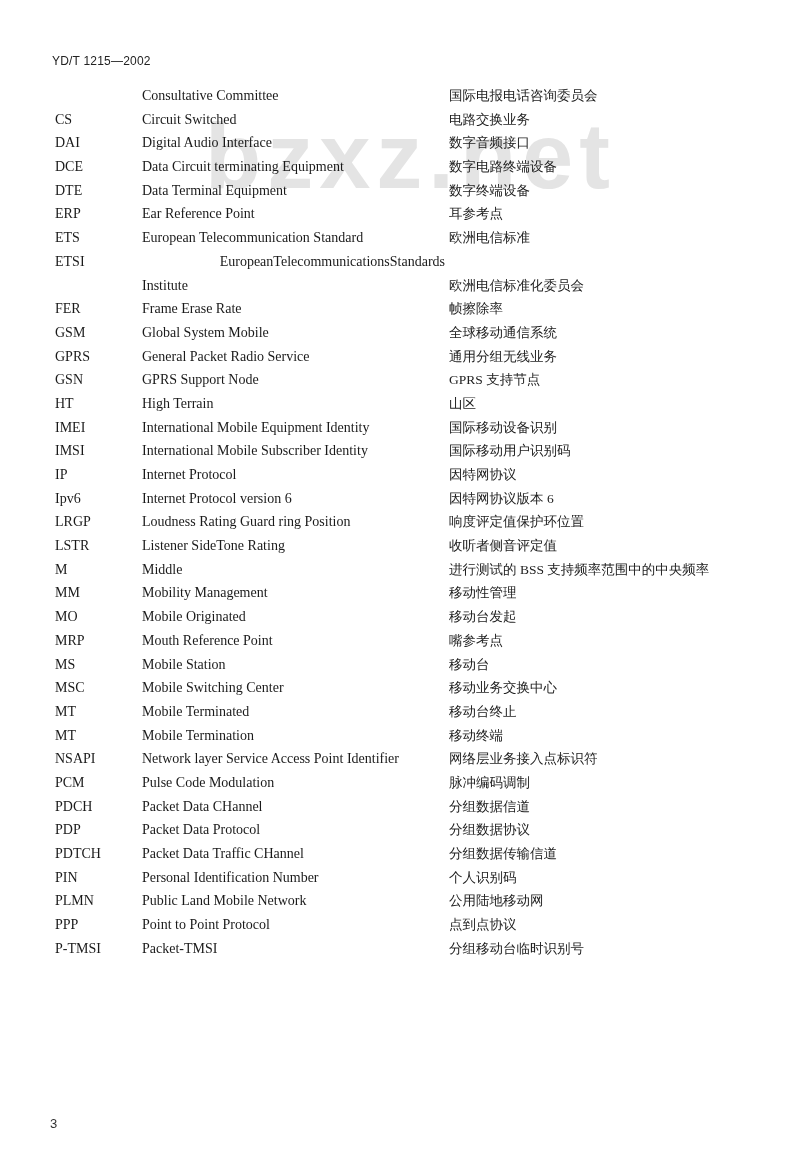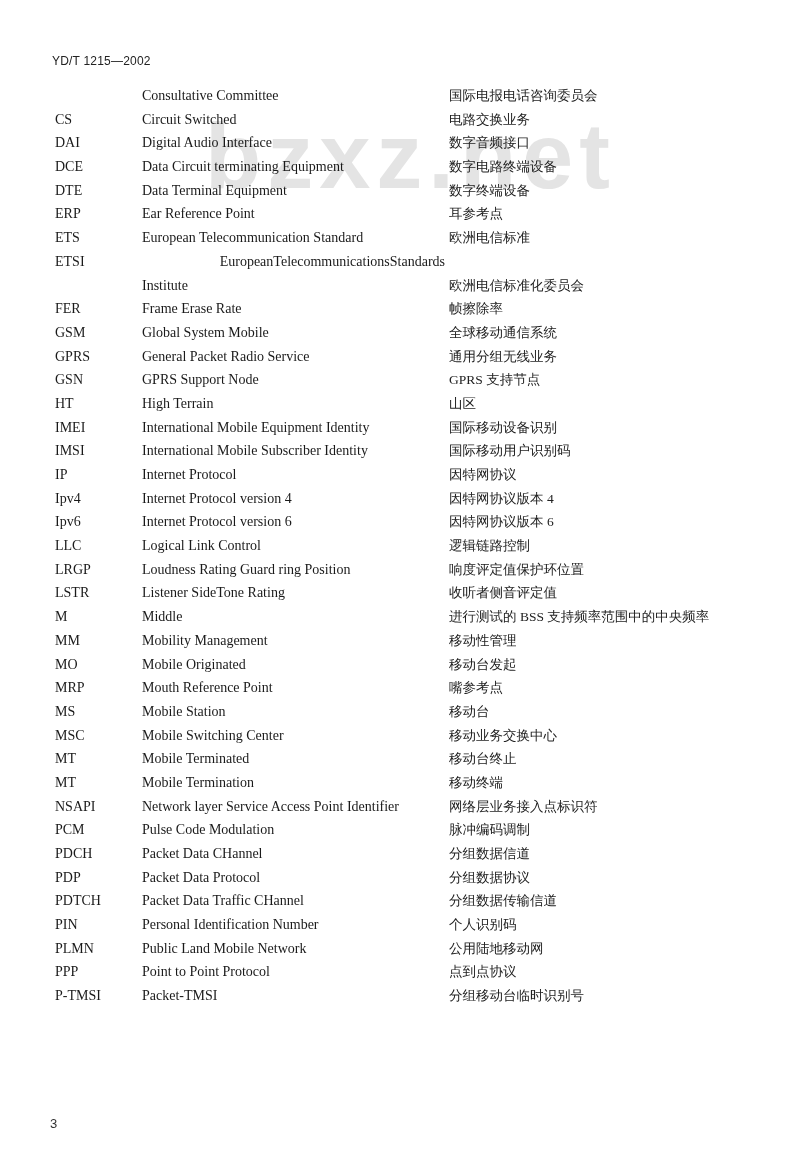--- a/index.html
+++ b/index.html
@@ -173,35 +173,25 @@
       <span class="abbr">IMSI</span>
       <span class="en">International Mobile Subscriber Identity</span>
       <span class="zh">国际移动用户识别码</span>
     </div>
   <div class="row">
       <span class="abbr">IP</span>
       <span class="en">Internet Protocol</span>
       <span class="zh">因特网协议</span>
     </div>
   <div class="row">
-      <span class="abbr">Ipv4</span>
-      <span class="en">Internet Protocol version 4</span>
-      <span class="zh">因特网协议版本 4</span>
-    </div>
-  <div class="row">
       <span class="abbr">Ipv6</span>
       <span class="en">Internet Protocol version 6</span>
       <span class="zh">因特网协议版本 6</span>
     </div>
   <div class="row">
-      <span class="abbr">LLC</span>
-      <span class="en">Logical Link Control</span>
-      <span class="zh">逻辑链路控制</span>
-    </div>
-  <div class="row">
       <span class="abbr">LRGP</span>
       <span class="en">Loudness Rating Guard ring Position</span>
       <span class="zh">响度评定值保护环位置</span>
     </div>
   <div class="row">
       <span class="abbr">LSTR</span>
       <span class="en">Listener SideTone Rating</span>
       <span class="zh">收听者侧音评定值</span>
     </div>
   <div class="row">

